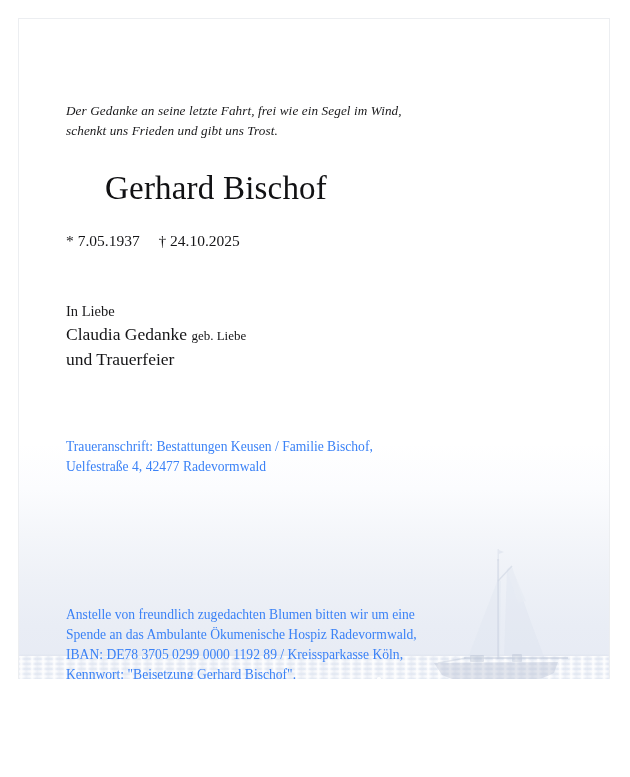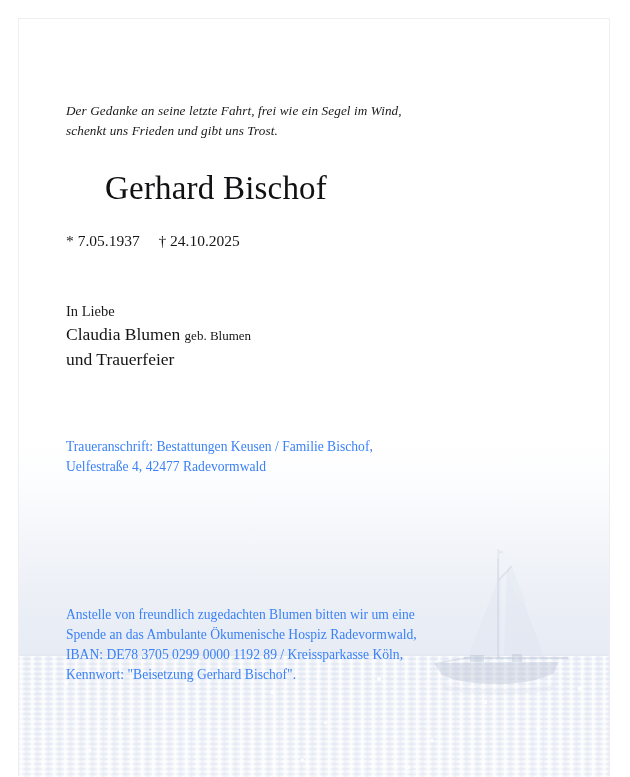--- a/index.html
+++ b/index.html
@@ -12,21 +12,21 @@
     height: 777px;
     overflow: hidden;
     font-family: "Liberation Serif", serif;
   }
 
   #notice-card {
     position: absolute;
     left: 0;
     top: 0;
     width: 630px;
-    height: 777px;
+    height: 679px;
     background: #ffffff;
     overflow: hidden;
   }
 
   
   #card-frame {
     position: absolute;
     left: 18px;
     top: 18px;
     width: 592px;
@@ -280,22 +280,22 @@
       <span>7.05.1937</span>
       <span class="sep"></span>
       <span>†</span>
       <span>24.10.2025</span>
     </div>
 
     <div id="mourners-intro">In Liebe</div>
 
     <div id="mourners-list">
       <div class="mourner">
-        <span>Claudia Blumen</span>
-        <span class="nee">geb. Blumen</span>
+        <span>Claudia Gedanke</span>
+        <span class="nee">geb. Liebe</span>
       </div>
       <div class="mourner">
         <span>und Trauerfeier</span>
         <span class="nee"></span>
       </div>
     </div>
 
     <div id="mourning-address">Traueranschrift: Bestattungen Keusen / Familie Bischof,
 Uelfestraße 4, 42477 Radevormwald</div>
 

